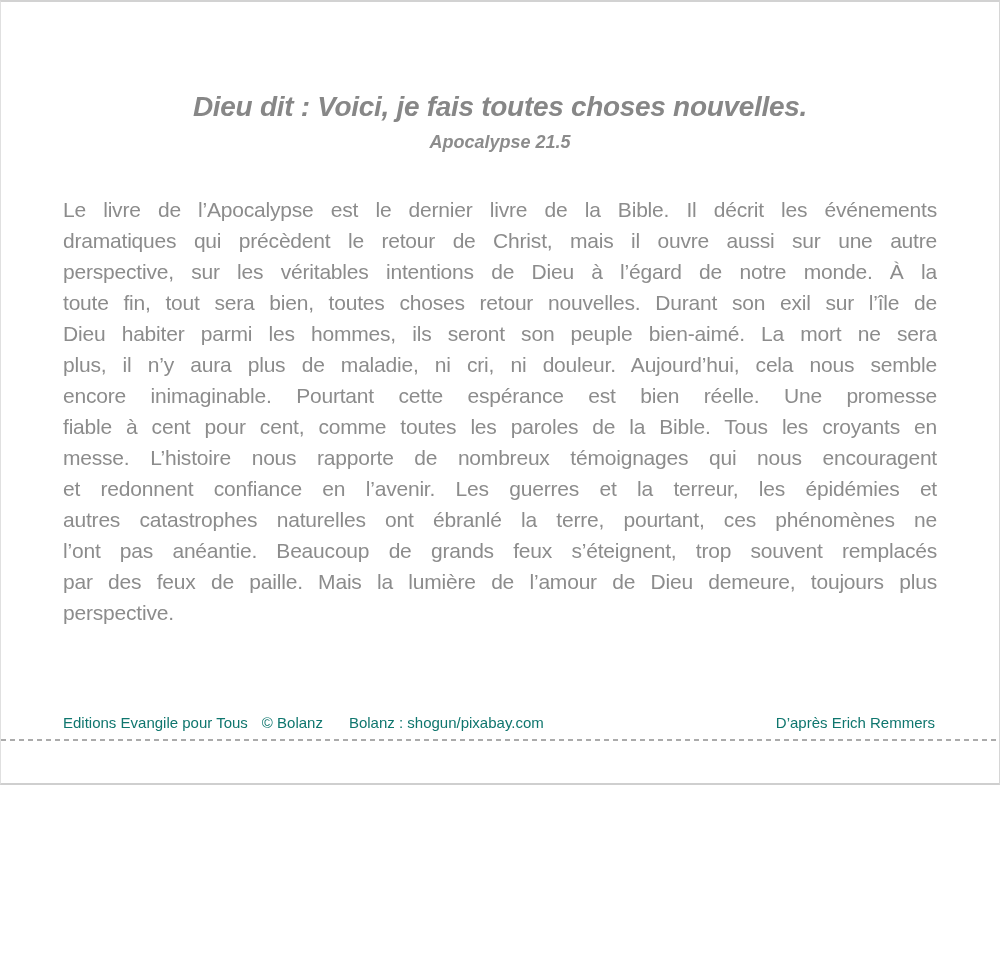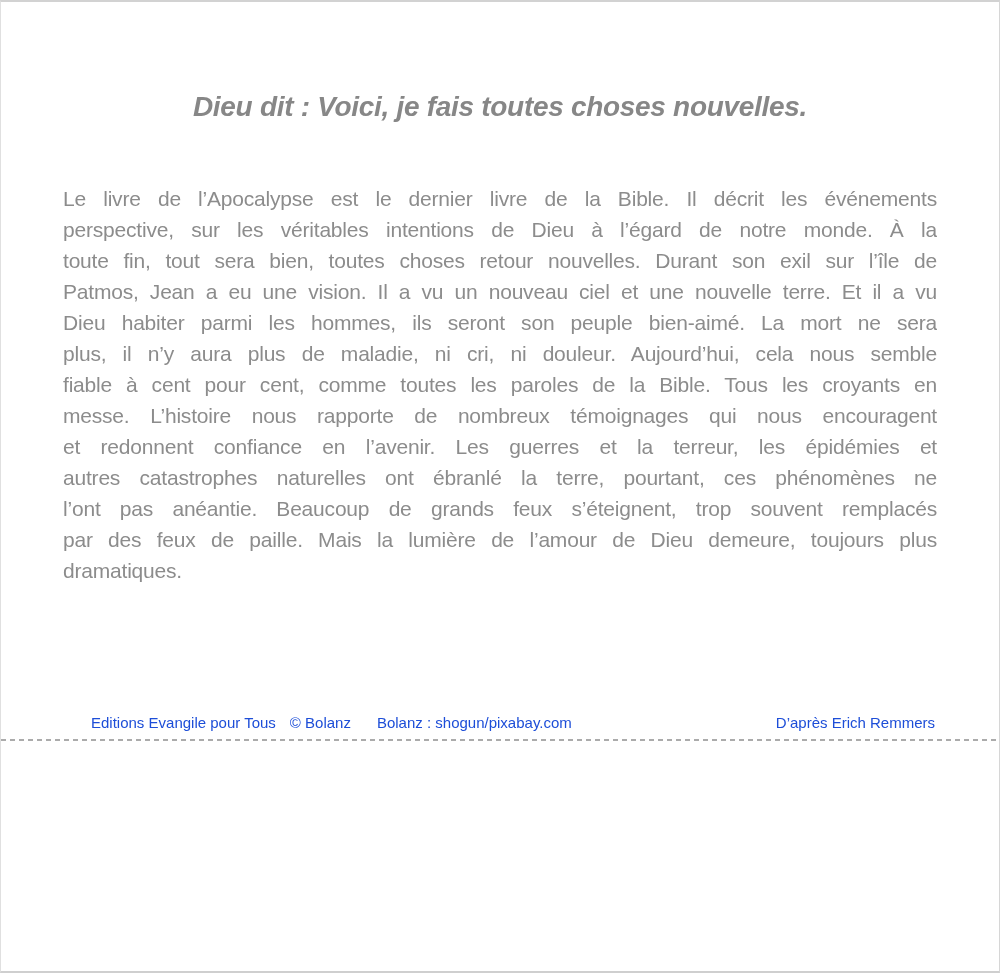--- a/index.html
+++ b/index.html
@@ -3,21 +3,21 @@
 <meta charset="utf-8">
 <style>
   html, body {
     margin: 0;
     padding: 0;
     background: #ffffff;
   }
   .card {
     position: relative;
     width: 1000px;
-    height: 973px;
+    height: 785px;
     box-sizing: border-box;
     background: #ffffff;
     border-top: 2px solid #d2d2d2;
     border-bottom: 2px solid #cfcfcf;
     border-left: 1px solid #e0e0e0;
     border-right: 1px solid #d6d6d6;
     font-family: "Liberation Sans", sans-serif;
     overflow: hidden;
   }
   .title {
@@ -40,21 +40,21 @@
     left: 0;
     right: 0;
     text-align: center;
     font-style: italic;
     font-weight: 600;
     font-size: 18px;
     color: #8c8c8c;
   }
   .body-text {
     position: absolute;
-    top: 181px;
+    top: 192px;
     left: 62px;
     right: 62px;
     color: #8c8c8c;
     font-size: 21px;
     letter-spacing: -0.2px;
     line-height: 31px;
   }
   .body-line {
     text-align: justify;
     text-align-last: justify;
@@ -66,56 +66,57 @@
   }
   .footer {
     position: absolute;
     top: 712px;
     left: 62px;
     right: 64px;
     display: flex;
     justify-content: space-between;
     align-items: baseline;
     font-size: 15px;
-    color: #1d4ed8;
-    margin-left: 28px;
+    color: #0f766e;
   }
   .footer-left { display: flex; align-items: baseline; }
   .footer-left .seg1 { margin-right: 14px; }
   .footer-left .seg2 { margin-right: 26px; }
   .dashed-divider {
     position: absolute;
     top: 737px;
     left: 0;
     right: 0;
     height: 2px;
     background: repeating-linear-gradient(90deg, #ababab 0 5px, transparent 5px 9px);
   }
 </style>
 </head>
 <body>
 
 <div class="card">
 
   <h1 class="title">Dieu dit : Voici, je fais toutes choses nouvelles.</h1>
+  <div class="subtitle">Apocalypse 21.5</div>
 
   <div class="body-text">
     <div class="body-line">Le livre de l’Apocalypse est le dernier livre de la Bible. Il décrit les événements</div>
+    <div class="body-line">dramatiques qui précèdent le retour de Christ, mais il ouvre aussi sur une autre</div>
     <div class="body-line">perspective, sur les véritables intentions de Dieu à l’égard de notre monde. À la</div>
     <div class="body-line">toute fin, tout sera bien, toutes choses retour nouvelles. Durant son exil sur l’île de</div>
-    <div class="body-line">Patmos, Jean a eu une vision. Il a vu un nouveau ciel et une nouvelle terre. Et il a vu</div>
     <div class="body-line">Dieu habiter parmi les hommes, ils seront son peuple bien-aimé. La mort ne sera</div>
     <div class="body-line">plus, il n’y aura plus de maladie, ni cri, ni douleur. Aujourd’hui, cela nous semble</div>
+    <div class="body-line">encore inimaginable. Pourtant cette espérance est bien réelle. Une promesse</div>
     <div class="body-line">fiable à cent pour cent, comme toutes les paroles de la Bible. Tous les croyants en</div>
     <div class="body-line">messe. L’histoire nous rapporte de nombreux témoignages qui nous encouragent</div>
     <div class="body-line">et redonnent confiance en l’avenir. Les guerres et la terreur, les épidémies et</div>
     <div class="body-line">autres catastrophes naturelles ont ébranlé la terre, pourtant, ces phénomènes ne</div>
     <div class="body-line">l’ont pas anéantie. Beaucoup de grands feux s’éteignent, trop souvent remplacés</div>
     <div class="body-line">par des feux de paille. Mais la lumière de l’amour de Dieu demeure, toujours plus</div>
-    <div class="body-line">dramatiques.</div>
+    <div class="body-line">perspective.</div>
   </div>
 
   <div class="footer">
     <div class="footer-left">
       <span class="seg1">Editions Evangile pour Tous</span>
       <span class="seg2">© Bolanz</span>
       <span class="seg3">Bolanz : shogun/pixabay.com</span>
     </div>
     <div class="footer-right">D’après Erich Remmers</div>
   </div>

